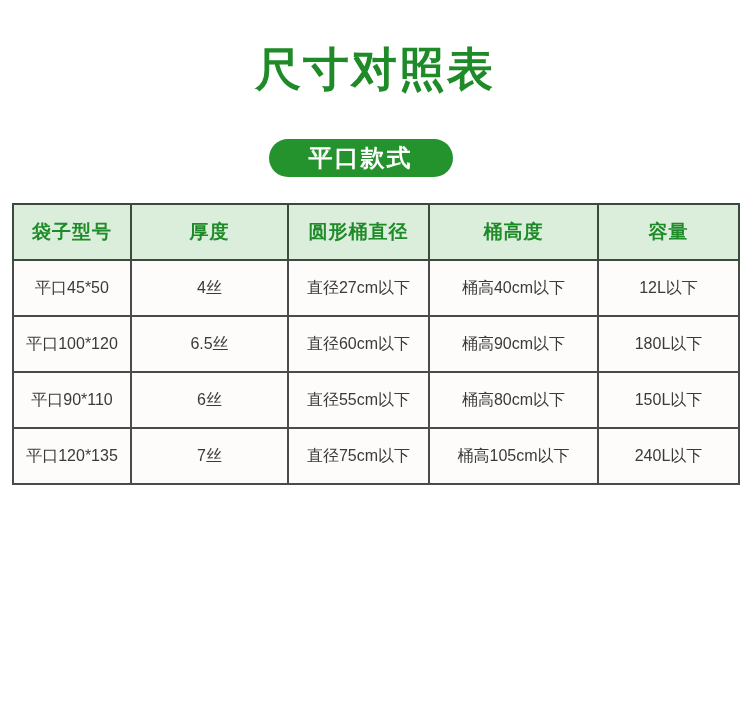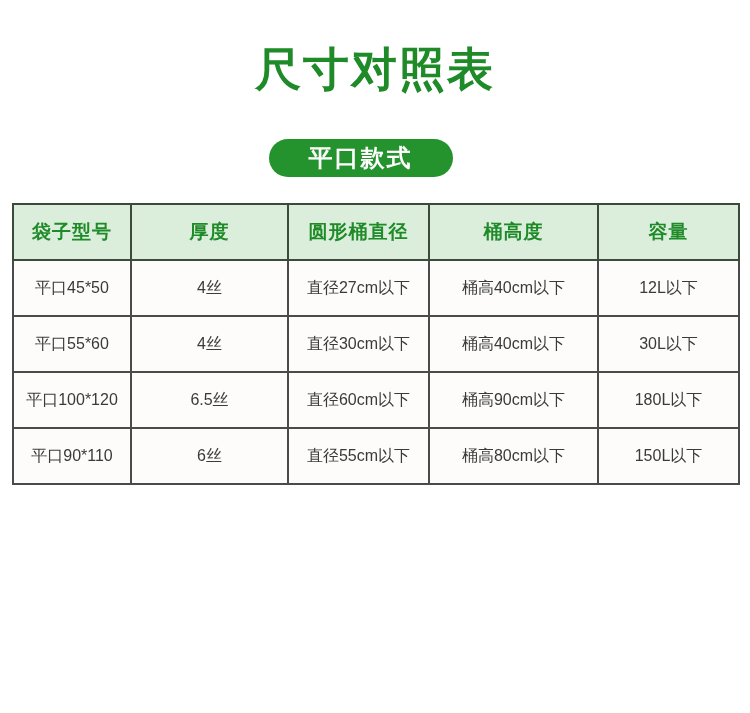--- a/index.html
+++ b/index.html
@@ -132,37 +132,37 @@
       </thead>
       <tbody>
         <tr>
           <td class="model">平口45*50</td>
           <td>4丝</td>
           <td>直径27cm以下</td>
           <td>桶高40cm以下</td>
           <td>12L以下</td>
         </tr>
         <tr>
-          <td class="model">平口55*60</td>
-          <td>4丝</td>
-          <td>直径30cm以下</td>
-          <td>桶高40cm以下</td>
-          <td>30L以下</td>
-        </tr>
-        <tr>
           <td class="model">平口100*120</td>
           <td>6.5丝</td>
           <td>直径60cm以下</td>
           <td>桶高90cm以下</td>
           <td>180L以下</td>
         </tr>
         <tr>
           <td class="model">平口90*110</td>
           <td>6丝</td>
           <td>直径55cm以下</td>
           <td>桶高80cm以下</td>
           <td>150L以下</td>
         </tr>
+        <tr>
+          <td class="model">平口120*135</td>
+          <td>7丝</td>
+          <td>直径75cm以下</td>
+          <td>桶高105cm以下</td>
+          <td>240L以下</td>
+        </tr>
       </tbody>
     </table>
   </div>
 
 </div>
 
 </body></html>

